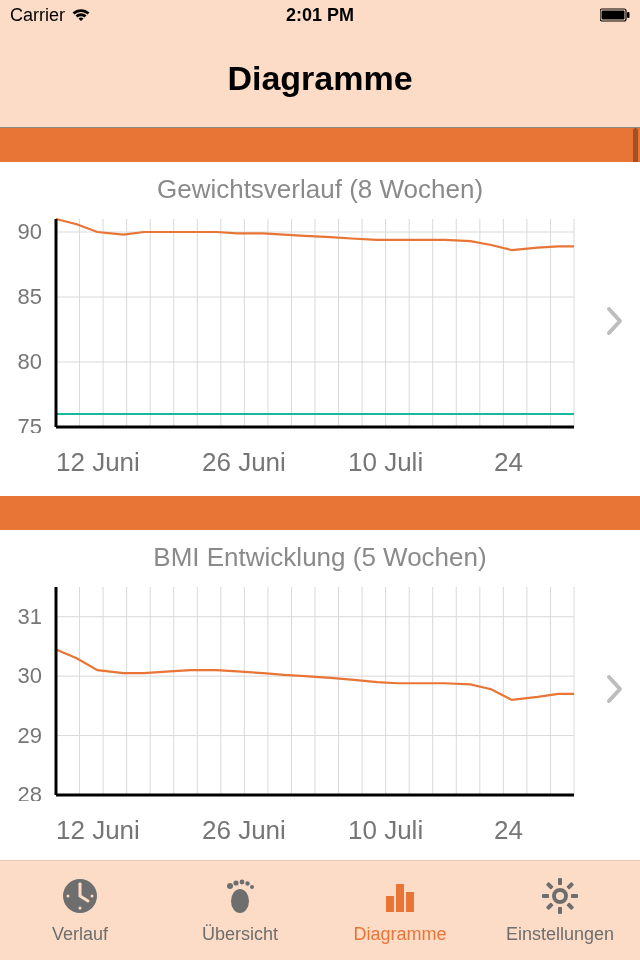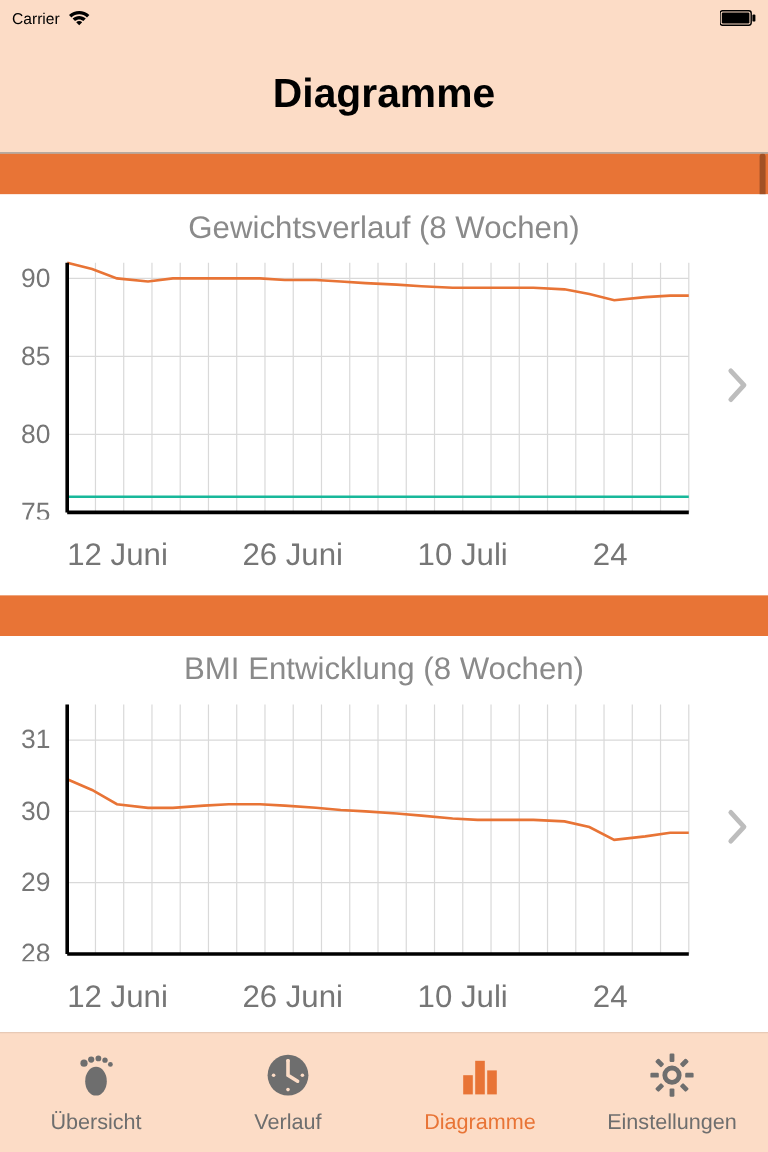--- a/index.html
+++ b/index.html
@@ -1,17 +1,17 @@
 <!DOCTYPE html>
 <html><head>
 <meta charset="utf-8">
 <style>
   * { box-sizing: border-box; margin: 0; padding: 0; }
   html, body { width: 640px; height: 960px; font-family: -apple-system, "Helvetica Neue", Helvetica, Arial, sans-serif; background: #fff; overflow: hidden; }
-  .status-bar { height: 30px; background: #fcdcc6; display: flex; align-items: center; justify-content: space-between; padding: 0 10px; font-size: 13px; font-weight: 500; color: #000; }
+  .status-bar { height: 30px; background: #fcdcc6; display: flex; align-items: center; justify-content: space-between; padding: 0 10px; font-size: 18px; font-weight: 500; color: #000; }
   .status-left { display: flex; align-items: center; gap: 6px; }
   .status-center { position: absolute; left: 0; right: 0; text-align: center; font-weight: 600; }
   .status-right { display: flex; align-items: center; }
   .wifi-icon svg, .battery-icon svg { display: block; }
   .header { height: 98px; background: #fcdcc6; display: flex; align-items: center; justify-content: center; border-bottom: 1px solid #888; }
   .header-title { font-size: 34px; font-weight: 700; color: #000; }
   .content { height: 884px; overflow-y: auto; position: relative; }
   .scroll-ind { position: absolute; right: 2px; top: 0; width: 5px; height: 360px; background: rgba(0,0,0,0.3); border-radius: 3px; }
   .orange-strip { height: 34px; background: #e87436; width: 100%; }
   .chart-card { background: #fff; padding: 12px 0 0 0; position: relative; }
@@ -33,20 +33,21 @@
 
 <div class="status-bar">
   <div class="status-left">
     <span>Carrier</span>
     <span class="wifi-icon">
       <svg width="20" height="14" viewBox="0 0 20 14">
           <path d="M10 13 L7.5 10.5 C8.9 9.3 11.1 9.3 12.5 10.5 Z M4.5 7.5 C7.6 4.6 12.4 4.6 15.5 7.5 L13.5 9.5 C11.5 7.7 8.5 7.7 6.5 9.5 Z M1.5 4.5 C6.2 0 13.8 0 18.5 4.5 L16.5 6.5 C12.9 3.1 7.1 3.1 3.5 6.5 Z" fill="#000"></path>
         </svg>
     </span>
   </div>
+  <div class="status-center">2:01 PM</div>
   <div class="status-right">
     <span class="battery-icon">
       <svg width="30" height="14" viewBox="0 0 30 14">
           <rect x="0" y="1" width="26" height="12" rx="2" fill="none" stroke="#000" stroke-width="1.2"></rect>
           <rect x="1.5" y="2.5" width="23" height="9" rx="1" fill="#000"></rect>
           <rect x="27" y="4" width="2.5" height="6" rx="1" fill="#000"></rect>
         </svg>
     </span>
   </div>
 </div>
@@ -114,21 +115,21 @@
       <span>12 Juni</span>
       <span>26 Juni</span>
       <span>10 Juli</span>
       <span>24</span>
     </div>
   </div>
 
   <div class="orange-strip"></div>
 
   <div class="chart-card">
-    <div class="chart-title">BMI Entwicklung (8 Wochen)</div>
+    <div class="chart-title">BMI Entwicklung (5 Wochen)</div>
     <div class="chart-row">
       <div class="chart-body">
         <svg id="chart1" width="580" height="220" viewBox="0 0 580 220">
             <line x1="56" y1="6" x2="56" y2="214" stroke="#d9d9d9" stroke-width="1"></line>
             <line x1="79.54545454545455" y1="6" x2="79.54545454545455" y2="214" stroke="#d9d9d9" stroke-width="1"></line>
             <line x1="103.0909090909091" y1="6" x2="103.0909090909091" y2="214" stroke="#d9d9d9" stroke-width="1"></line>
             <line x1="126.63636363636363" y1="6" x2="126.63636363636363" y2="214" stroke="#d9d9d9" stroke-width="1"></line>
             <line x1="150.1818181818182" y1="6" x2="150.1818181818182" y2="214" stroke="#d9d9d9" stroke-width="1"></line>
             <line x1="173.72727272727272" y1="6" x2="173.72727272727272" y2="214" stroke="#d9d9d9" stroke-width="1"></line>
             <line x1="197.27272727272725" y1="6" x2="197.27272727272725" y2="214" stroke="#d9d9d9" stroke-width="1"></line>
@@ -176,42 +177,42 @@
       <span>24</span>
     </div>
   </div>
 
 </div>
 
 <div class="tab-bar">
   <div class="tab">
     <span>
       <svg viewBox="0 0 40 40">
+          <circle cx="20" cy="20" r="17" fill="#6e6e6e"></circle>
+          <path d="M20 8 L20 20 L28 25" stroke="#fcdcc6" stroke-width="3" fill="none" stroke-linecap="round"></path>
+          <circle cx="20" cy="8" r="1.5" fill="#fcdcc6"></circle>
+          <circle cx="32" cy="20" r="1.5" fill="#fcdcc6"></circle>
+          <circle cx="20" cy="32" r="1.5" fill="#fcdcc6"></circle>
+          <circle cx="8" cy="20" r="1.5" fill="#fcdcc6"></circle>
+        </svg>
+    </span>
+    <span class="label">Verlauf</span>
+  </div>
+  <div class="tab">
+    <span>
+      <svg viewBox="0 0 40 40">
           <ellipse cx="20" cy="25" rx="9" ry="12" fill="#6e6e6e"></ellipse>
           <circle cx="10" cy="10" r="3" fill="#6e6e6e"></circle>
           <circle cx="16" cy="7" r="2.6" fill="#6e6e6e"></circle>
           <circle cx="22" cy="6" r="2.4" fill="#6e6e6e"></circle>
           <circle cx="27.5" cy="7.5" r="2.2" fill="#6e6e6e"></circle>
           <circle cx="32" cy="11" r="2" fill="#6e6e6e"></circle>
         </svg>
     </span>
     <span class="label">Übersicht</span>
-  </div>
-  <div class="tab">
-    <span>
-      <svg viewBox="0 0 40 40">
-          <circle cx="20" cy="20" r="17" fill="#6e6e6e"></circle>
-          <path d="M20 8 L20 20 L28 25" stroke="#fcdcc6" stroke-width="3" fill="none" stroke-linecap="round"></path>
-          <circle cx="20" cy="8" r="1.5" fill="#fcdcc6"></circle>
-          <circle cx="32" cy="20" r="1.5" fill="#fcdcc6"></circle>
-          <circle cx="20" cy="32" r="1.5" fill="#fcdcc6"></circle>
-          <circle cx="8" cy="20" r="1.5" fill="#fcdcc6"></circle>
-        </svg>
-    </span>
-    <span class="label">Verlauf</span>
   </div>
   <div class="tab active">
     <span>
       <svg viewBox="0 0 40 40">
           <rect x="6" y="20" width="8" height="16" fill="#e87436"></rect>
           <rect x="16" y="8" width="8" height="28" fill="#e87436"></rect>
           <rect x="26" y="16" width="8" height="20" fill="#e87436"></rect>
         </svg>
     </span>
     <span class="label">Diagramme</span>

